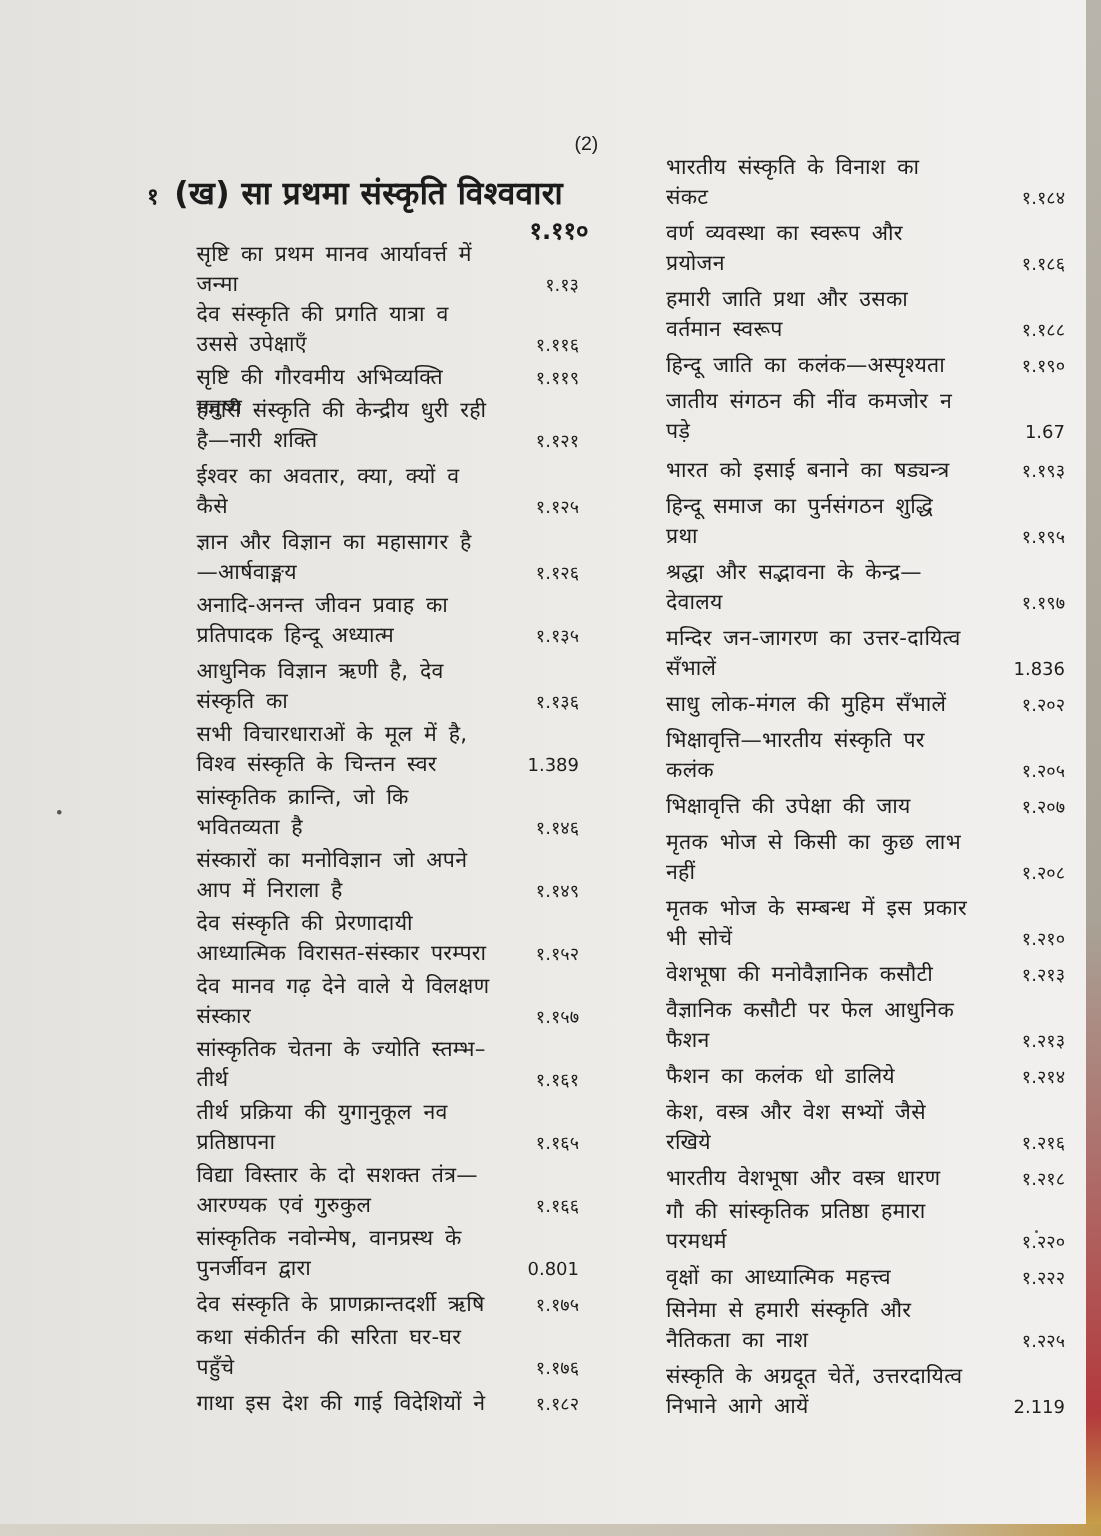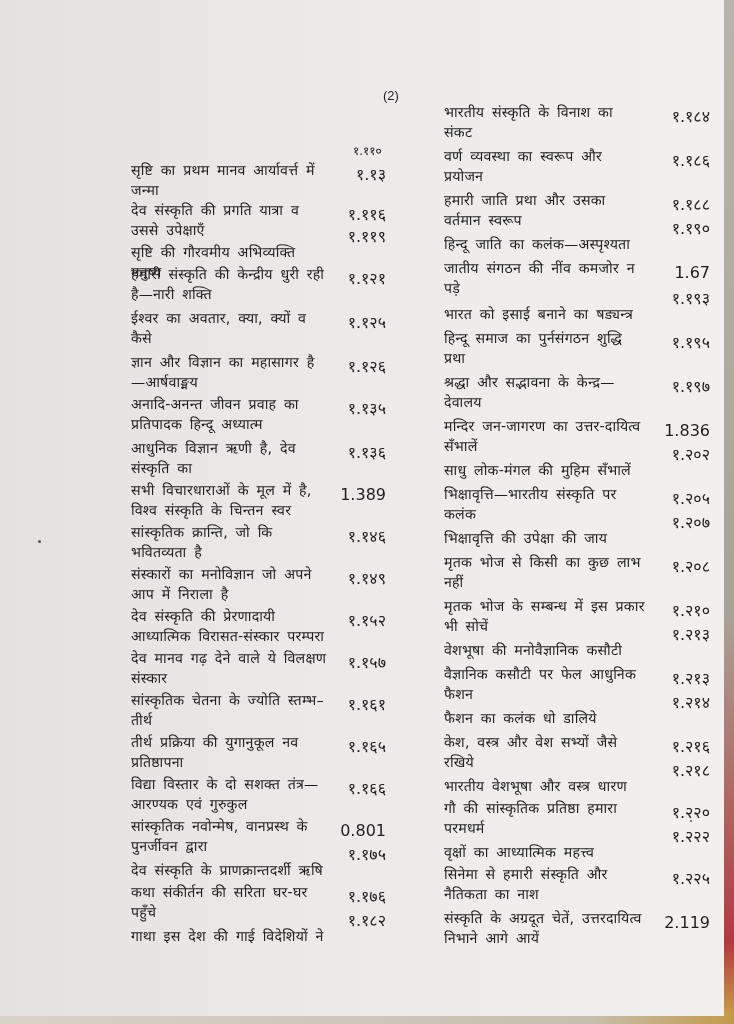--- a/index.html
+++ b/index.html
@@ -27,45 +27,48 @@
     font-size:13px; color:#222; font-family:"Liberation Sans", sans-serif;
   }
   .section-title {
     position:absolute; left:98px; top:114px;
     font-size:21px; font-weight:bold; color:#1b1b1b; letter-spacing:0.3px;
     white-space:nowrap;
   }
   .section-title .num { font-size:15px; margin-right:10px; }
   .section-page {
     position:absolute; left:353px; top:142px;
-    font-size:12px; color:#1b1b1b; font-weight:normal;
+    font-size:16px; color:#1b1b1b; font-weight:bold;
   }
   .col {
     position:absolute; top:0;
   }
   .col.left { left:131px; width:245px; }
   .col.right { left:444px; width:252px; }
   .entry {
     position:absolute; left:0; width:100%;
     color:#1e1e1e; font-size:14.2px; line-height:20px;
   }
   .entry .title { display:block; padding-right:48px; letter-spacing:0.2px; word-spacing:3px; }
   .entry .pg {
-    position:absolute; right:-10px; bottom:15px; font-size:16px; line-height:20px;
+    position:absolute; right:-10px; bottom:0; font-size:12px; line-height:20px;
     color:#1e1e1e; white-space:nowrap;
   }
   .col.right .entry .pg { right:-14px; }
   .speck { position:absolute; width:3px; height:3px; border-radius:50%; background:#555; }
 </style>
 </head>
 <body>
 
 <div class="page">
   <div class="page-number">(2)</div>
 
+  <div class="section-title">
+    <span class="num">१</span><span>(ख) सा प्रथमा संस्कृति विश्ववारा</span>
+  </div>
   <div class="section-page">१.११०</div>
 
   <div class="col left">
     <div class="entry" style="top:160px;height:40px">
         <span class="title">सृष्टि का प्रथम मानव आर्यावर्त्त में जन्मा</span>
         <span class="pg">१.१३</span>
       </div>
     <div class="entry" style="top:200px;height:40px">
         <span class="title">देव संस्कृति की प्रगति यात्रा व उससे उपेक्षाएँ</span>
         <span class="pg">१.११६</span>

